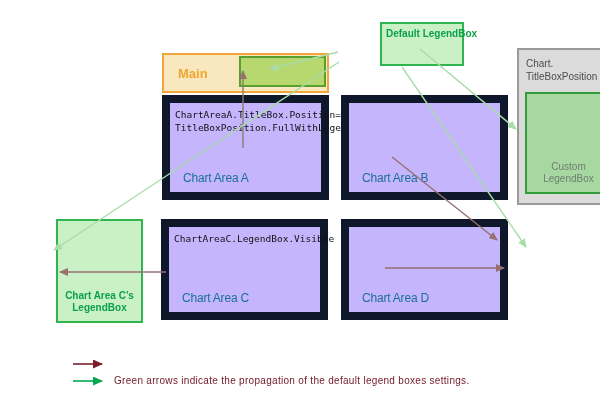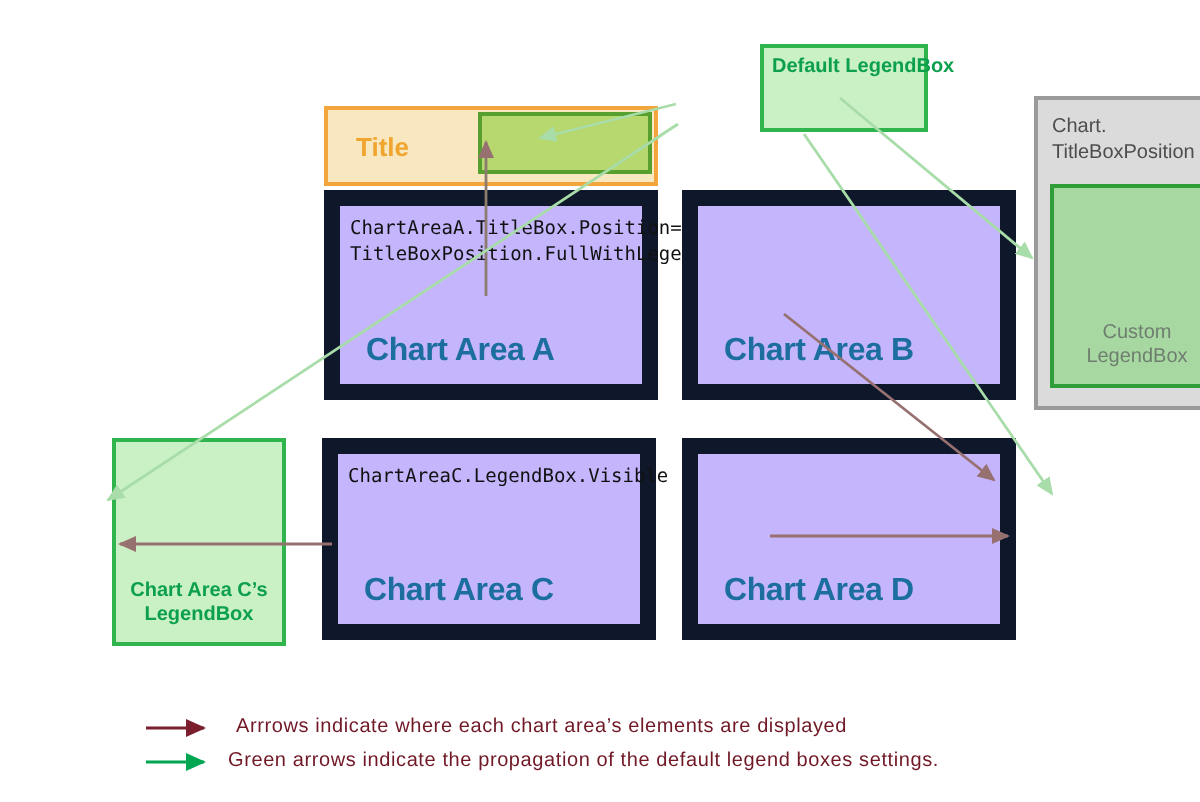--- a/index.html
+++ b/index.html
@@ -17,21 +17,21 @@
   
   .blue-box   { background: #c4b5fd; border: 8px solid #0f172a; }
   .tan-box    { background: #f9e7c0; border: 2px solid #f2a63c; }
   .green-box  { background: #c9f1c5; border: 2px solid #2fb44e; }
   .olive-box  { background: #b7d76f; border: 2px solid #57a02f; }
   .gray-box   { background: #dbdbdb; border: 2px solid #9a9a9a; }
   .dgreen-box { background: #a7d8a2; border: 2px solid #2f9e38; }
 
   .chart-label {
     position: absolute; left: 13px; bottom: 7px;
-    font-size: 16px; font-weight: bold; color: #1b6e9e;
+    font-size: 12px; font-weight: normal; color: #1b6e9e;
     letter-spacing: -0.2px;
   }
   .code-text {
     position: absolute; left: 5px; top: 5px;
     font-family: "DejaVu Sans Mono", monospace;
     font-size: 9.5px; line-height: 13px; color: #111;
     white-space: nowrap;
   }
   .green-label {
     font-size: 10px; font-weight: bold; color: #0ca04c; line-height: 12px;
@@ -60,21 +60,21 @@
     position: absolute; left: 0; top: 0; z-index: 10;
     pointer-events: none;
   }
 </style>
 </head>
 <body>
 
 <div id="canvas">
 
   <div class="abs tan-box" style="left:118px; top:53px; width:167px; height:40px;">
-    <span class="title-label">Title</span>
+    <span class="title-label">Main</span>
   </div>
 
   <div class="abs olive-box" style="left:195px; top:56px; width:87px; height:31px;"></div>
 
   <div class="abs blue-box" style="left:118px; top:95px; width:167px; height:105px;">
     <div class="code-text">
       <div>ChartAreaA.TitleBox.Position=</div>
       <div>TitleBoxPosition.FullWithLegend</div>
     </div>
     <span class="chart-label">Chart Area A</span>
@@ -144,16 +144,15 @@
 
     <line x1="338" y1="52" x2="270" y2="69" stroke="#a8dca8" stroke-width="1.4" marker-end="url(#mh-green)"></line>
     <line x1="339" y1="62" x2="54" y2="250" stroke="#a8dca8" stroke-width="1.4" marker-end="url(#mh-green)"></line>
     <line x1="420" y1="49" x2="516" y2="129" stroke="#a8dca8" stroke-width="1.4" marker-end="url(#mh-green)"></line>
     <line x1="402" y1="67" x2="526" y2="247" stroke="#a8dca8" stroke-width="1.4" marker-end="url(#mh-green)"></line>
 
     <line x1="73" y1="364" x2="102" y2="364" stroke="#7b1f2e" stroke-width="1.6" marker-end="url(#mh-lmaroon)"></line>
     <line x1="73" y1="381" x2="102" y2="381" stroke="#00a651" stroke-width="1.6" marker-end="url(#mh-lgreen)"></line>
   </svg>
 
-  <div class="legend-note" style="left:118px; top:358px;">Arrrows indicate where each chart area’s elements are displayed</div>
   <div class="legend-note" style="left:114px; top:375px;">Green arrows indicate the propagation of the default legend boxes settings.</div>
 
 </div>
 
 </body></html>

